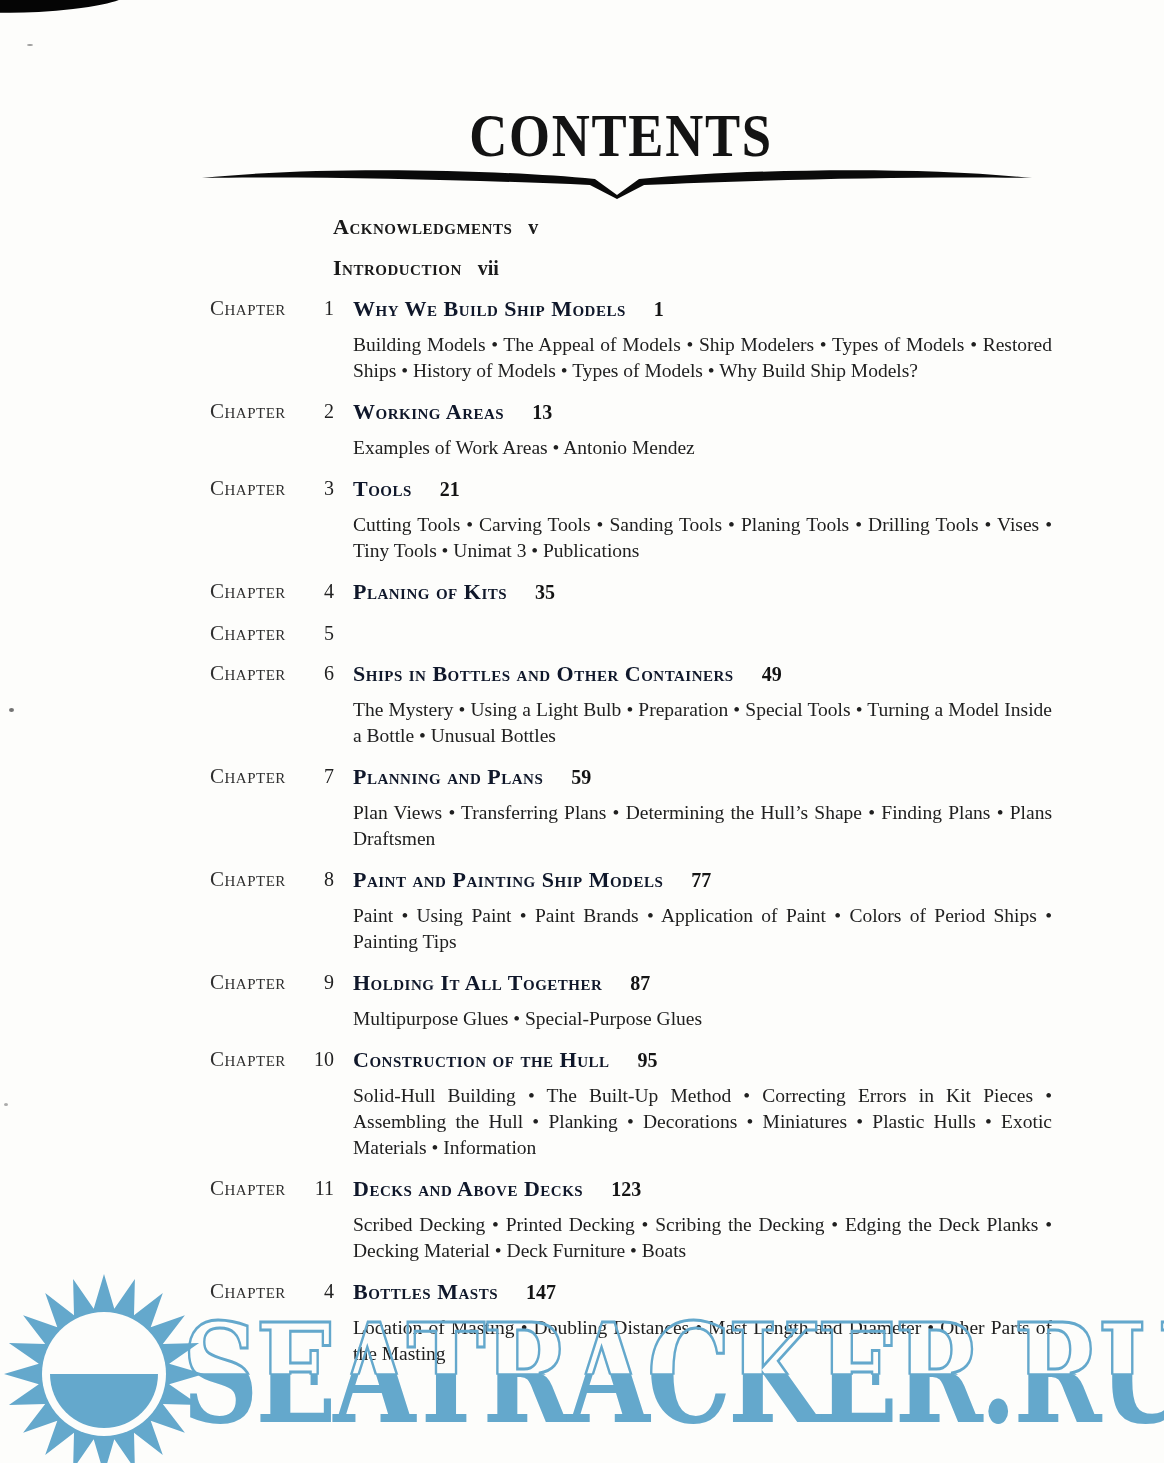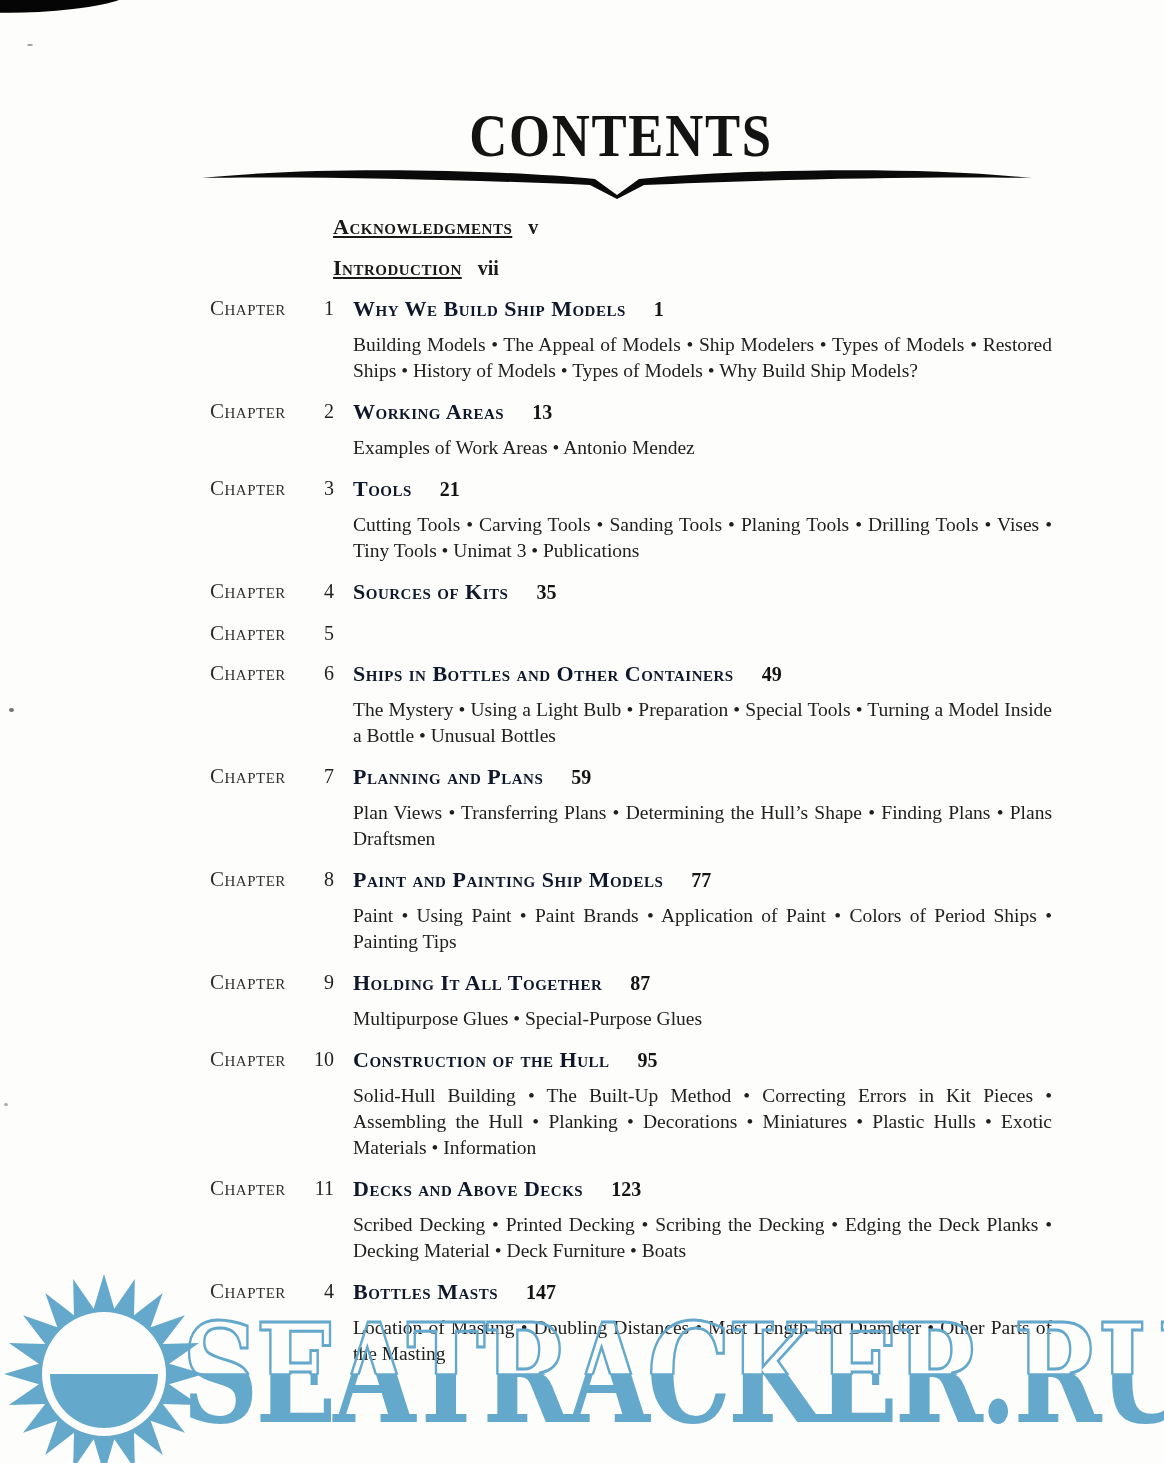--- a/index.html
+++ b/index.html
@@ -39,21 +39,20 @@
   .swash { position:absolute; left:196px; top:164px; width:842px; height:36px; }
 
   
   .content { position:absolute; left:190px; top:214px; width:862px; }
 
   .fm { margin-left:143px; margin-bottom:14px; }
   .fm-row { margin-bottom:14px; line-height:25px; }
   .fm-label {
     font-variant:small-caps; font-weight:bold; font-size:22px; color:#181818;
     letter-spacing:.5px;
-    text-decoration:underline;
   }
   .fm-page { font-weight:bold; font-size:20px; margin-left:16px; }
 
   .chapter-row {
     display:grid;
     grid-template-columns:98px 26px 1fr;
     margin-bottom:15px;
     margin-left:20px;
   }
   .ch-label {
@@ -146,21 +145,21 @@
   <div class="chapter-row">
     <span class="ch-label">Chapter</span>
     <span class="ch-num">3</span>
     <div class="ch-headline"><span class="ch-title">Tools</span><span class="ch-page">21</span></div>
     <div class="ch-topics">Cutting Tools • Carving Tools • Sanding Tools • Planing Tools • Drilling Tools • Vises • Tiny Tools • Unimat 3 • Publications</div>
   </div>
 
   <div class="chapter-row">
     <span class="ch-label">Chapter</span>
     <span class="ch-num">4</span>
-    <div class="ch-headline"><span class="ch-title">Sources of Kits</span><span class="ch-page">35</span></div>
+    <div class="ch-headline"><span class="ch-title">Planing of Kits</span><span class="ch-page">35</span></div>
   </div>
 
   <div class="chapter-row">
     <span class="ch-label">Chapter</span>
     <span class="ch-num">5</span>
   </div>
 
   <div class="chapter-row">
     <span class="ch-label">Chapter</span>
     <span class="ch-num">6</span>

